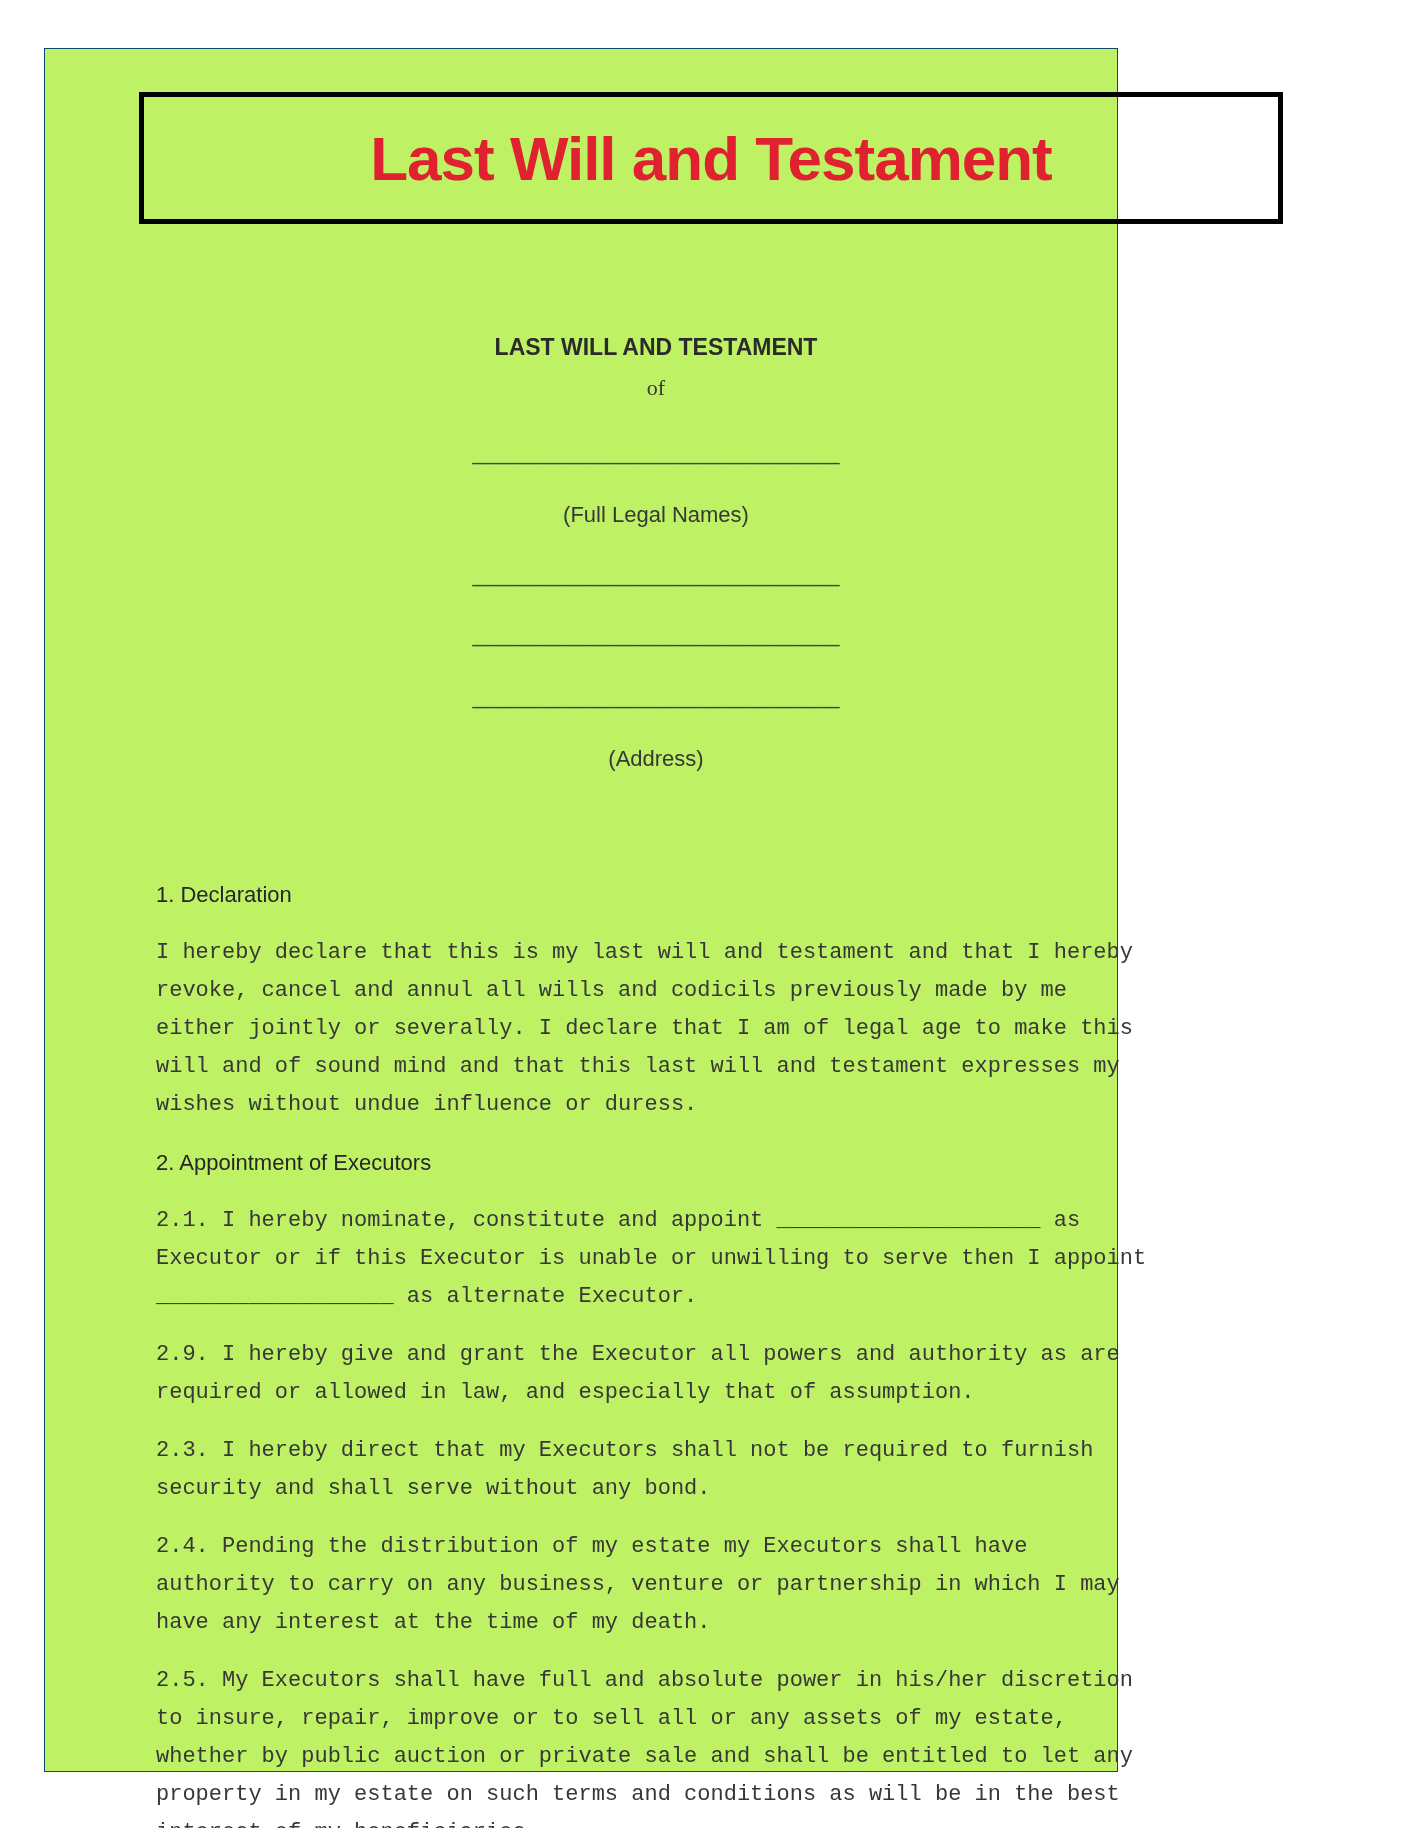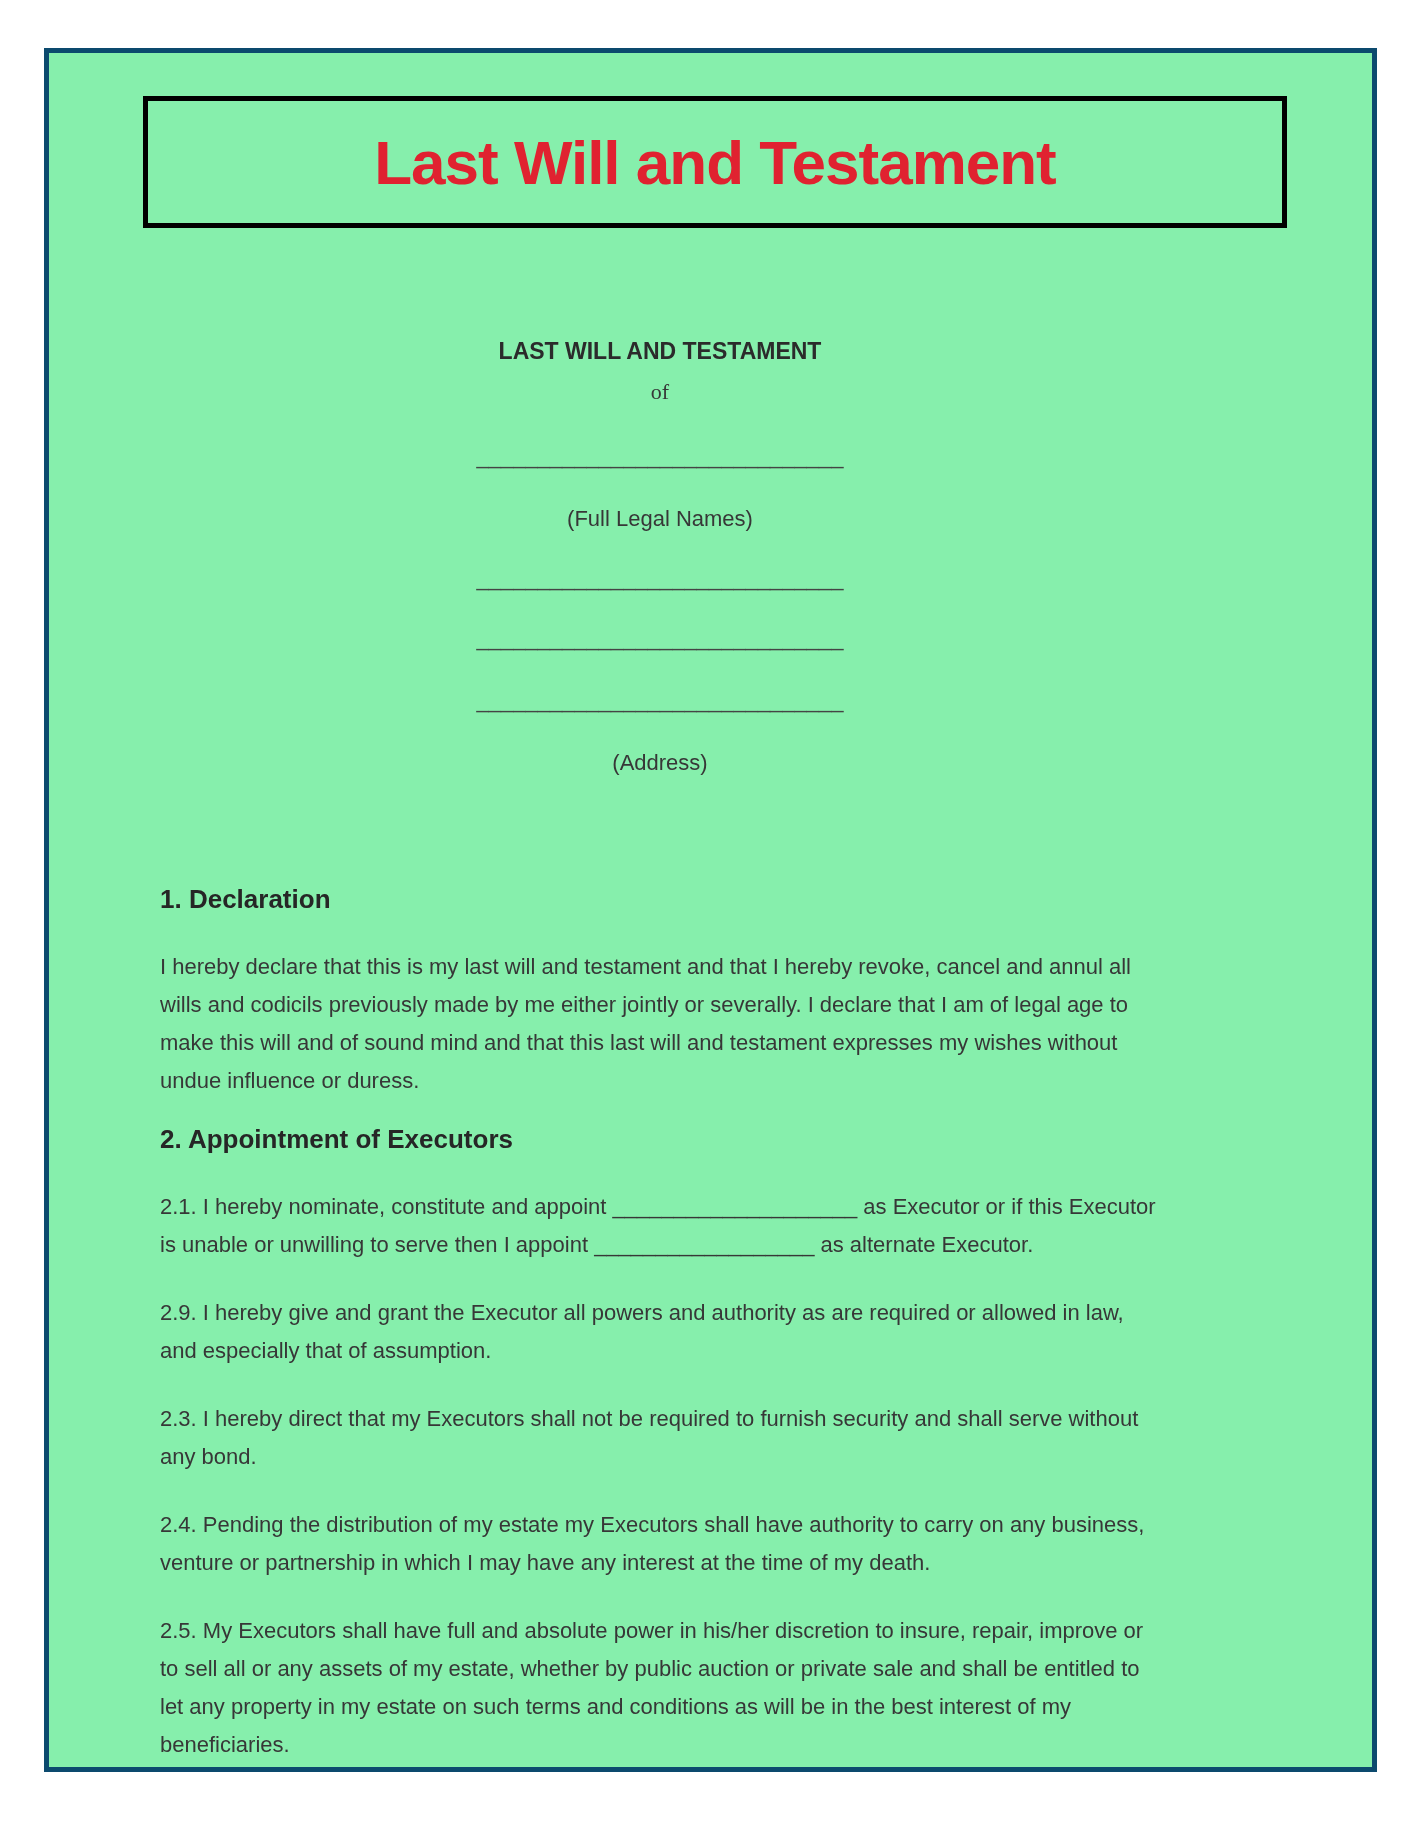--- a/index.html
+++ b/index.html
@@ -11,25 +11,25 @@
     width: 1424px;
     height: 1828px;
     position: relative;
     font-family: "Liberation Sans", sans-serif;
     color: #373737;
   }
   .page-frame {
     position: absolute;
     left: 44px;
     top: 48px;
-    width: 1333px;
+    width: 1074px;
     height: 1724px;
-    border: 5px solid #0c4a6e;
+    border: 1px solid #0c4a6e;
     box-sizing: border-box;
-    background: #86efac;
+    background: #bef264;
   }
   .banner {
     position: absolute;
     left: 94px;
     top: 43px;
     width: 1144px;
     height: 132px;
     border: 5px solid #000000;
     box-sizing: border-box;
     display: flex;
@@ -75,32 +75,33 @@
   .fill-line {
     line-height: 34px;
     color: #444444;
     white-space: nowrap;
   }
   .fill-label {
     line-height: 34px;
     margin-top: 28px;
   }
   .sec-h {
-    font-size: 26px;
-    font-weight: bold;
+    font-size: 22px;
+    font-weight: normal;
     color: #262626;
     line-height: 38px;
     margin: 20px 0 0 0;
   }
   .sec-h.first {
     margin-top: 100px;
   }
   .para {
-    margin: 30px 0 0 0;
+    margin: 20px 0 0 0;
     text-align: left;
+    font-family: Liberation Mono, monospace;
   }
 </style>
 </head>
 <body>
 
 <div class="page-frame">
 
   <div class="banner">
     <div class="banner-title">Last Will and Testament</div>
   </div>

